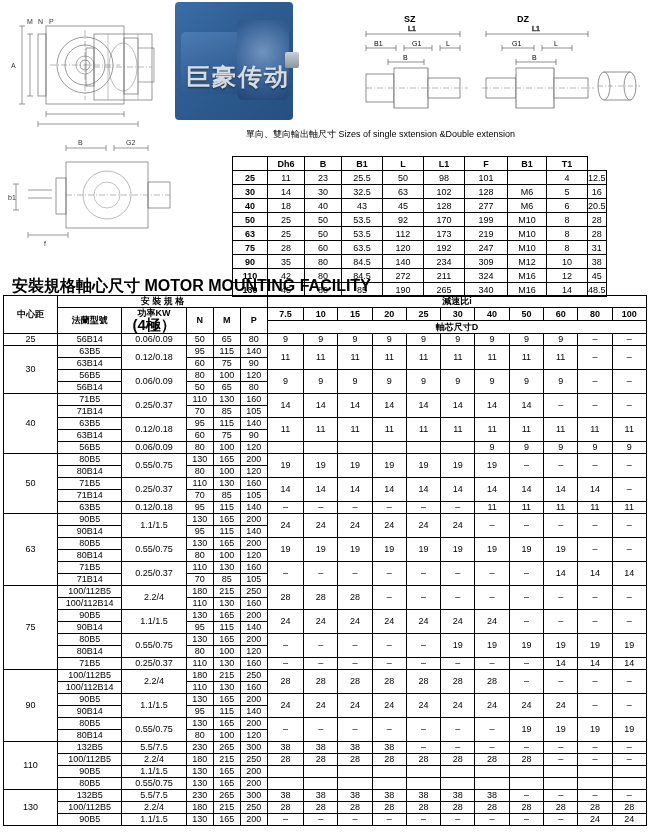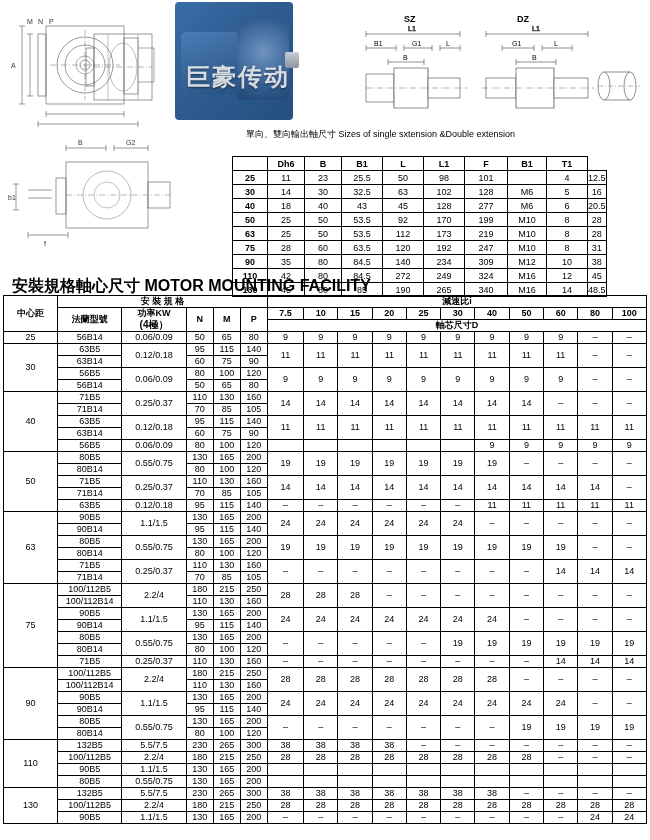--- a/index.html
+++ b/index.html
@@ -82,21 +82,21 @@
     font-size:9px;
     font-weight:normal;
     padding:0;
     line-height:11px;
     height:11px;
   }
   table.main .hd{font-weight:bold;}
   .cd{font-size:13px;font-weight:bold;}
   .thick-b td{border-bottom:2px solid #000;}
   .grp-title{font-size:11px;font-weight:bold;}
-  .sub{font-size:10px;}
+  .sub{font-size:15px;}
 </style>
 </head>
 <body>
 
 <div class="wrap">
 
   <div class="top">
 
     <svg width="170" height="132" style="position:absolute;left:8px;top:4px;">
       <g stroke="#555" stroke-width="0.6" fill="none">
@@ -325,21 +325,21 @@
             <td>M12</td>
             <td>10</td>
             <td>38</td>
           </tr>
           <tr>
             <td style="font-weight: bold;">110</td>
             <td>42</td>
             <td>80</td>
             <td>84.5</td>
             <td>272</td>
-            <td>249</td>
+            <td>211</td>
             <td>324</td>
             <td>M16</td>
             <td>12</td>
             <td>45</td>
           </tr>
           <tr>
             <td style="font-weight: bold;">130</td>
             <td>45</td>
             <td>80</td>
             <td>85</td>

